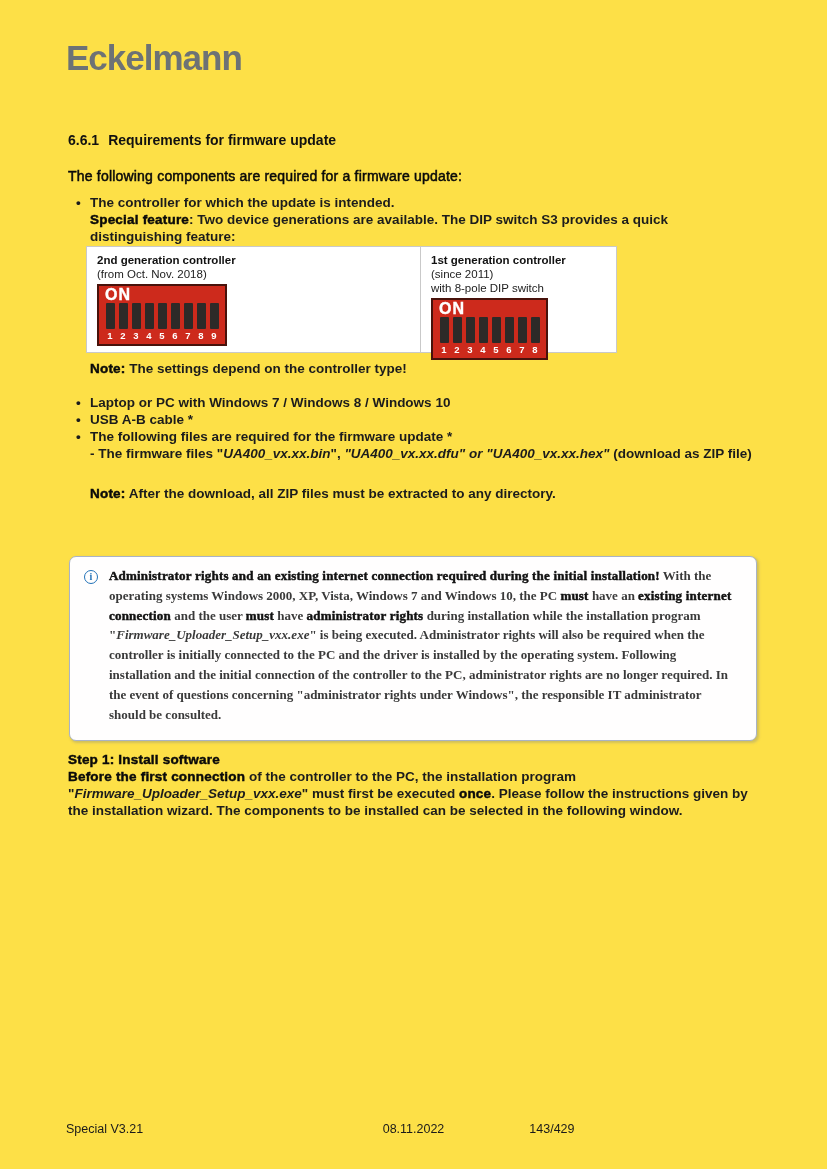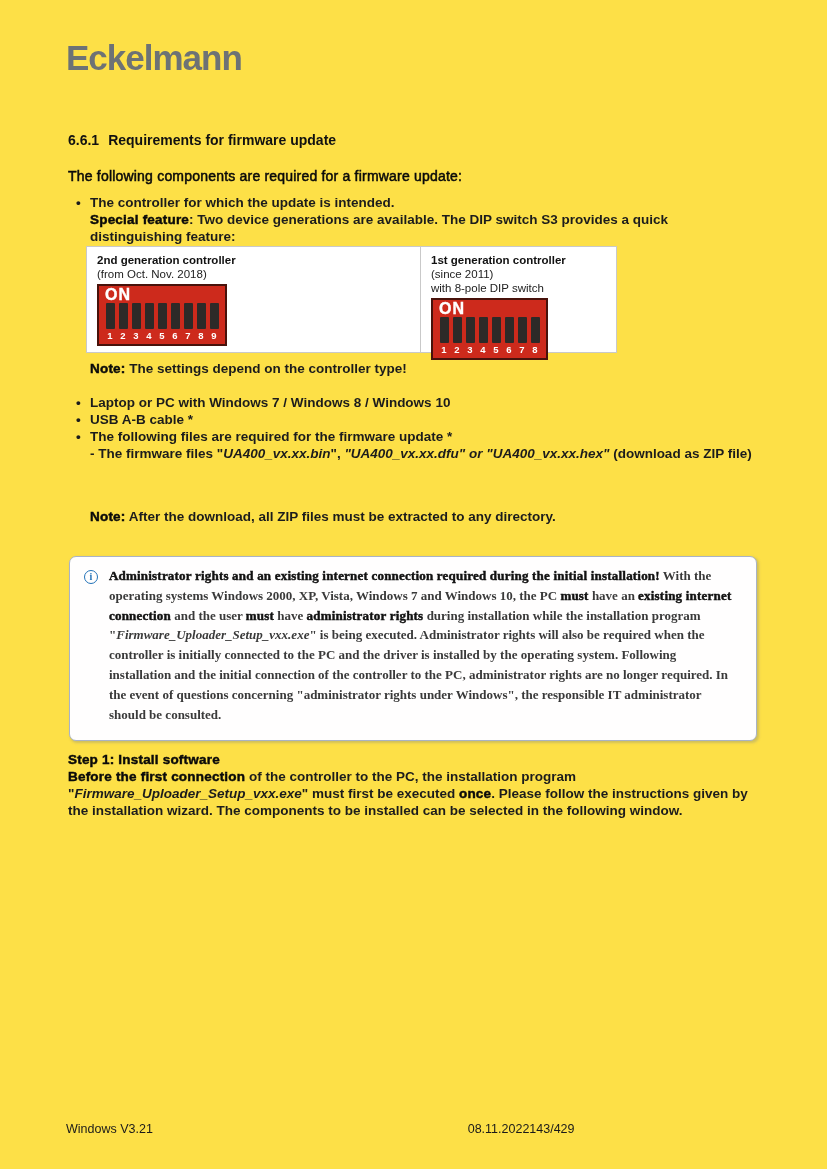--- a/index.html
+++ b/index.html
@@ -58,21 +58,21 @@
     -webkit-text-stroke:0.4px #fff; letter-spacing:1px;
   }
   .dip-cells { display:flex; gap:3px; margin-top:1px; }
   .dip-cell { display:flex; flex-direction:column; align-items:center; width:10px; }
   .dip-slot { width:9px; height:26px; background:#2d2a28; border-radius:1px; }
   .dip-num { color:#fff; font-size:9.5px; font-weight:bold; margin-top:2px; line-height:10px; }
 
   .note1 { position:absolute; left:90px; top:360px; width:640px; }
   .req-list { position:absolute; left:76px; top:394px; width:682px; }
   .req-sub { padding-left:14px; }
-  .note2 { position:absolute; left:90px; top:508px; width:650px; }
+  .note2 { position:absolute; left:90px; top:485px; width:650px; }
 
   .infobox {
     position:absolute; left:69px; top:556px; width:688px; height:185px;
     border:1px solid #a9b3c6; border-radius:7px; background:#fffefe;
     box-shadow:1.5px 1.5px 2.5px rgba(110,120,140,0.30);
   }
   .info-icon {
     position:absolute; left:14px; top:13px;
     width:14px; height:14px; border:1.6px solid #2272b8; border-radius:50%;
     color:#2272b8; font-size:10px; font-weight:bold; font-family:"Liberation Serif", serif;
@@ -84,21 +84,21 @@
   }
   .info-text .xb { color:#121212; }
 
   .step-block { position:absolute; left:68px; top:751px; width:692px; }
 
   .footer {
     position:absolute; left:66px; top:1122px; width:695px;
     display:flex; font-size:12.5px; font-weight:normal; color:#1a1a1a;
   }
   .footer .f-left { flex:1; text-align:left; }
-  .footer .f-center { flex:1; text-align:right; }
+  .footer .f-center { flex:1; text-align:center; }
   .footer .f-right { flex:1; }
 </style>
 </head>
 <body>
 
 <div class="page">
 
   <div class="logo">Eckelmann</div>
 
   <div class="sec-heading">
@@ -239,18 +239,18 @@
   </div>
 
   <div class="step-block body-bold">
     <div class="xb">Step 1: Install software</div>
     <div>
       <span class="xb">Before the first connection</span><span> of the controller to the PC, the installation program "</span><span class="it">Firmware_Uploader_Setup_vxx.exe</span><span>" must first be executed </span><span class="xb">once</span><span>. Please follow the instructions given by the installation wizard. The components to be installed can be selected in the following window.</span>
     </div>
   </div>
 
   <div class="footer">
-    <span class="f-left">Windows V3.21</span>
+    <span class="f-left">Special V3.21</span>
     <span class="f-center">08.11.2022</span>
     <span class="f-right">143/429</span>
   </div>
 
 </div>
 
 </body></html>

